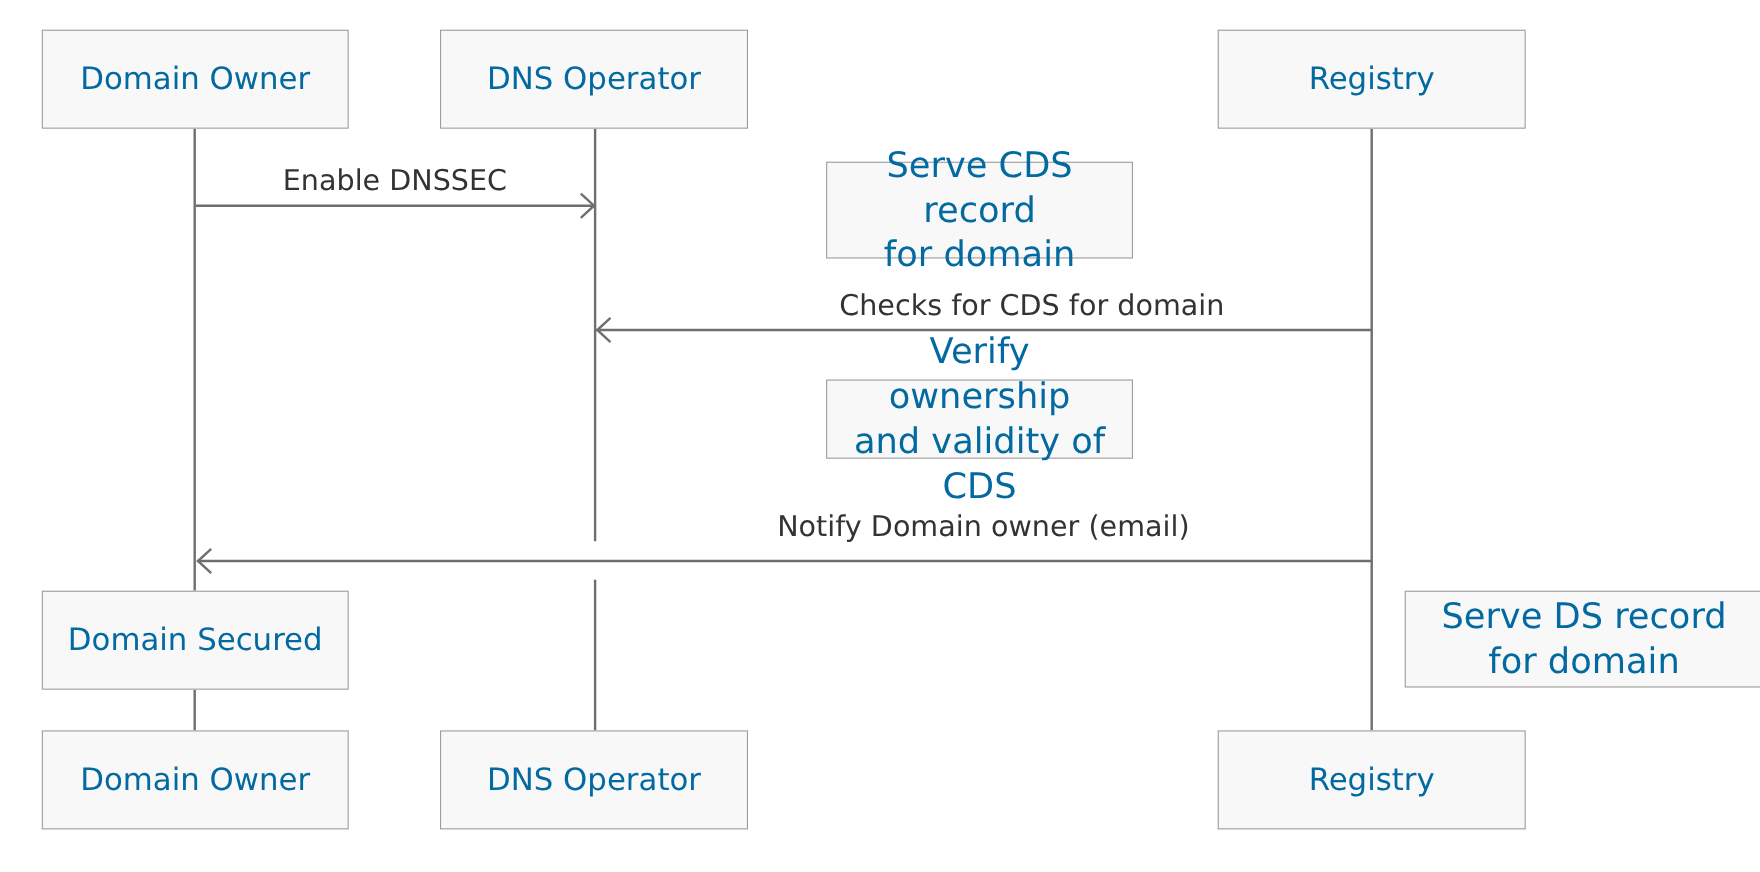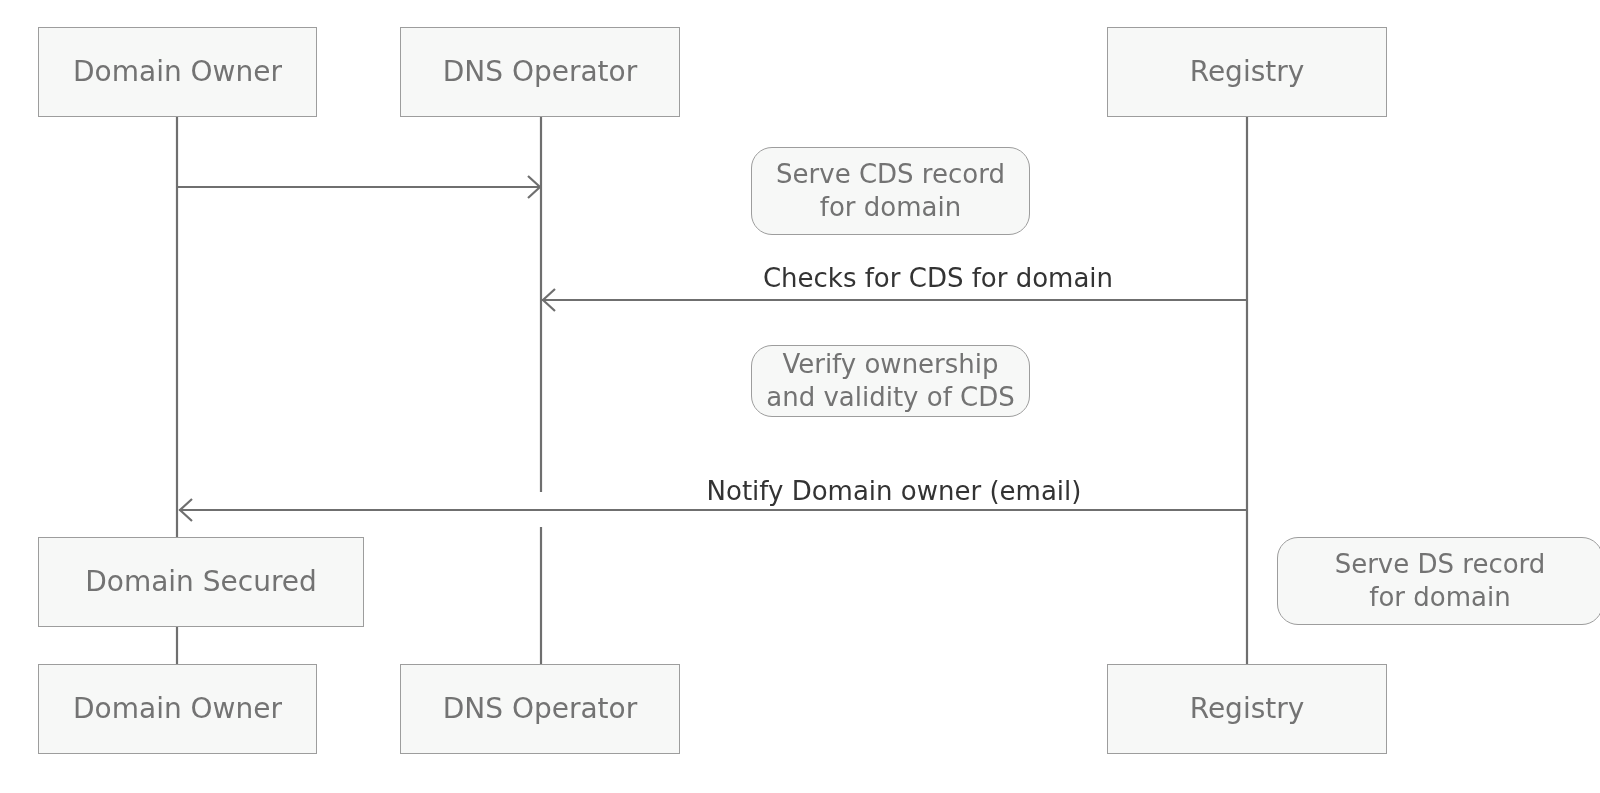--- a/index.html
+++ b/index.html
@@ -28,33 +28,32 @@
   .note-box,
   .state-box {
     position: absolute;
     box-sizing: border-box;
     background: #f7f8f7;
     border: 1px solid #9d9d9d;
     display: flex;
     align-items: center;
     justify-content: center;
     text-align: center;
-    color: #737373;
+    color: #0369a1;
     line-height: 1.28;
   }
   .participant-box {
     font-size: 28px;
   }
   .state-box {
     font-size: 28px;
   }
   .note-box {
-    font-size: 26px;
+    font-size: 32px;
     padding: 4px 10px;
-    border-radius: 21px;
   }
   .note-box .note-text {
     white-space: pre-line;
   }
   .msg-label {
     position: absolute;
     font-size: 26px;
     color: #333333;
     white-space: nowrap;
     text-align: center;
@@ -94,41 +93,42 @@
   </div>
 
   <div class="participant-box" style="left:400px; top:27px; width:280px; height:90px;">
     <span>DNS Operator</span>
   </div>
 
   <div class="participant-box" style="left:1107px; top:27px; width:280px; height:90px;">
     <span>Registry</span>
   </div>
 
+  <div class="msg-label" style="left:359px; top:150px;">Enable DNSSEC</div>
 
   <div class="msg-label" style="left:894px; top:263px;margin-left:44px;">Checks for CDS for domain</div>
 
-  <div class="msg-label" style="left:894px; top:464px;margin-top:12px;">Notify Domain owner (email)</div>
+  <div class="msg-label" style="left:894px; top:464px;">Notify Domain owner (email)</div>
 
   <div class="note-box" style="left:751px; top:147px; width:279px; height:88px;">
     <span class="note-text">Serve CDS record
 for domain</span>
   </div>
 
   <div class="note-box" style="left:751px; top:345px; width:279px; height:72px;">
     <span class="note-text">Verify ownership
 and validity of CDS</span>
   </div>
 
   <div class="note-box" style="left:1277px; top:537px; width:326px; height:88px;">
     <span class="note-text">Serve DS record
 for domain</span>
   </div>
 
-  <div class="state-box" style="left:38px; top:537px; width:326px; height:90px;">
+  <div class="state-box" style="left:38px; top:537px; width:279px; height:90px;">
     <span>Domain Secured</span>
   </div>
 
   <div class="participant-box" style="left:38px; top:664px; width:279px; height:90px;">
     <span>Domain Owner</span>
   </div>
 
   <div class="participant-box" style="left:400px; top:664px; width:280px; height:90px;">
     <span>DNS Operator</span>
   </div>

